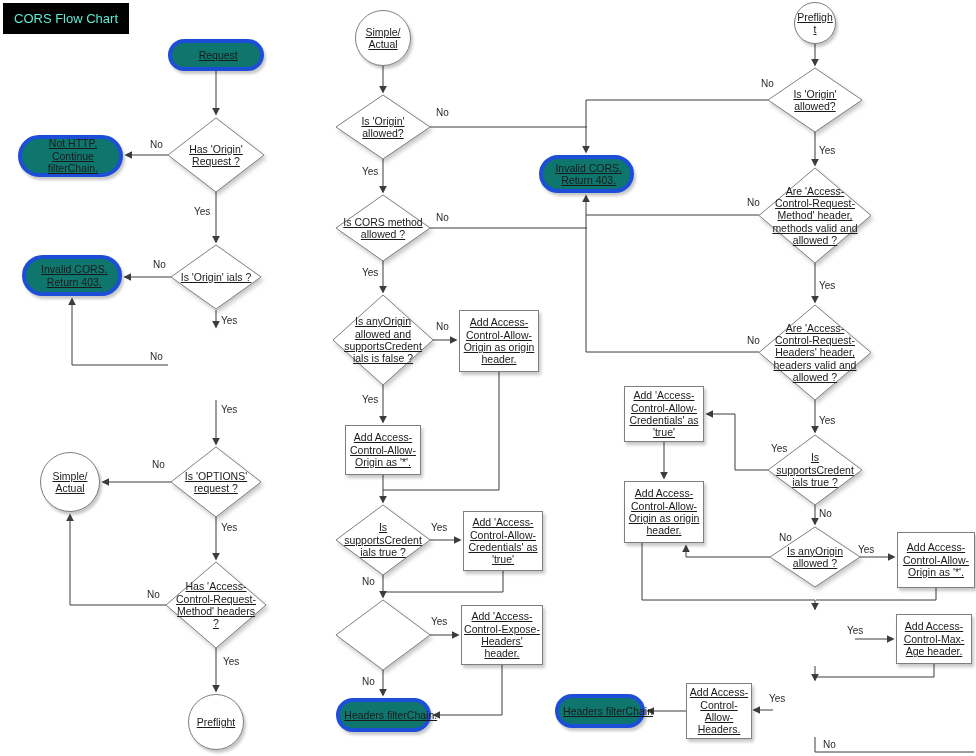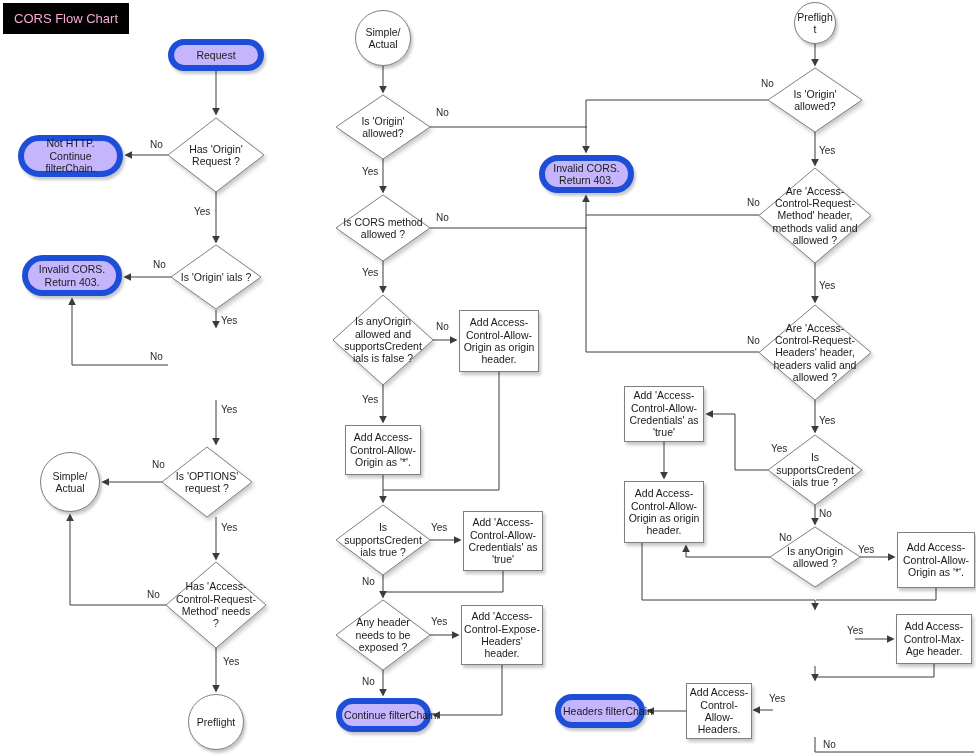--- a/index.html
+++ b/index.html
@@ -2,34 +2,34 @@
 <html><head>
 <meta charset="utf-8">
 <style>
   * { margin:0; padding:0; box-sizing:border-box; }
   html,body { background:#ffffff; }
   body { font-family:"Liberation Sans", sans-serif; }
   #canvas { position:relative; width:976px; height:756px; background:#fff; overflow:hidden; }
 
   #title {
     position:absolute; left:3px; top:3px;
-    background:#000; color:#f9a8d4; font-size:13px;
+    background:#000; color:#5eead4; font-size:13px;
     padding:8px 11px; z-index:5;
   }
 
   #edges { position:absolute; left:0; top:0; width:976px; height:756px; z-index:1; }
   #edges polyline { fill:none; stroke:#3c3c3c; stroke-width:1; }
 
   .node {
     position:absolute; display:flex; align-items:center; justify-content:center;
-    text-align:center; font-size:10.5px; line-height:1.18; color:#1a1a1a; z-index:2;
+    text-align:center; font-size:10.5px; line-height:1.18; color:#1a1a1a; z-index:2;text-decoration:underline;
   }
   .node .lbl { white-space:pre-line; overflow-wrap:anywhere; width:95%; position:relative; z-index:1; }
   .rect    { background:#fff; border:1px solid #7f7f7f; box-shadow:2px 3px 3px rgba(0,0,0,0.22); }
-  .stadium { background:#c4b5fd; border:6px solid #1d4ed8; border-radius:999px; box-shadow:2px 3px 3px rgba(0,0,0,0.22); }
+  .stadium { background:#0f766e; border:4px solid #1d4ed8; border-radius:999px; box-shadow:2px 3px 3px rgba(0,0,0,0.22);justify-content:flex-end; }
   .circle  { background:#fff; border:1px solid #7f7f7f; border-radius:50%; box-shadow:2px 3px 3px rgba(0,0,0,0.22); }
   .diamond { background:transparent; }
   .diamond .shape { position:absolute; left:0; top:0; width:100%; height:100%; overflow:visible;
                     filter:drop-shadow(2px 3px 2px rgba(0,0,0,0.22)); }
   .diamond polygon { fill:#fff; stroke:#7f7f7f; stroke-width:1; vector-effect:non-scaling-stroke; }
   .diamond .lbl { width:88%; }
   .nowrap .lbl { white-space:nowrap; }
 
   .elabel { position:absolute; font-size:10px; color:#2a2a2a; z-index:3; }
 </style>
@@ -121,40 +121,40 @@
       </svg>
       <span class="lbl">Is 'Origin' ials ?</span>
     </div>
 
   <div class="node stadium" style="left:22px;top:255px;width:100px;height:41px">
       <span class="lbl">Invalid CORS.
 Return 403.</span>
     </div>
 
 
-  <div class="node diamond" style="left:162px;top:447px;width:90px;height:70px">
+  <div class="node diamond" style="left:171px;top:447px;width:90px;height:70px">
       <svg class="shape" viewBox="0 0 100 100" preserveAspectRatio="none">
         <polygon points="50,0 100,50 50,100 0,50"></polygon>
       </svg>
       <span class="lbl">Is 'OPTIONS'
 request ?</span>
     </div>
 
   <div class="node circle" style="left:40px;top:452px;width:60px;height:60px">
       <span class="lbl">Simple/
 Actual</span>
     </div>
 
   <div class="node diamond" style="left:166px;top:562px;width:100px;height:86px">
       <svg class="shape" viewBox="0 0 100 100" preserveAspectRatio="none">
         <polygon points="50,0 100,50 50,100 0,50"></polygon>
       </svg>
       <span class="lbl">Has 'Access-
 Control-Request-
-Method' needs
+Method' headers
 ?</span>
     </div>
 
   <div class="node circle" style="left:188px;top:694px;width:56px;height:56px">
       <span class="lbl">Preflight</span>
     </div>
 
   <div class="node circle" style="left:355px;top:10px;width:56px;height:56px">
       <span class="lbl">Simple/
 Actual</span>
@@ -217,33 +217,30 @@
       <span class="lbl">Add 'Access-
 Control-Allow-
 Credentials' as
 'true'</span>
     </div>
 
   <div class="node diamond" style="left:336px;top:600px;width:94px;height:70px">
       <svg class="shape" viewBox="0 0 100 100" preserveAspectRatio="none">
         <polygon points="50,0 100,50 50,100 0,50"></polygon>
       </svg>
-      <span class="lbl">Any header
-needs to be
-exposed ?</span>
     </div>
 
   <div class="node rect" style="left:461px;top:605px;width:82px;height:60px">
       <span class="lbl">Add 'Access-
 Control-Expose-
 Headers' header.</span>
     </div>
 
   <div class="node stadium nowrap" style="left:336px;top:698px;width:95px;height:34px">
-      <span class="lbl">Continue filterChain.</span>
+      <span class="lbl">Headers filterChain.</span>
     </div>
 
   <div class="node circle" style="left:794px;top:2px;width:42px;height:42px">
       <span class="lbl">Preflight</span>
     </div>
 
   <div class="node diamond" style="left:768px;top:68px;width:94px;height:64px">
       <svg class="shape" viewBox="0 0 100 100" preserveAspectRatio="none">
         <polygon points="50,0 100,50 50,100 0,50"></polygon>
       </svg>

